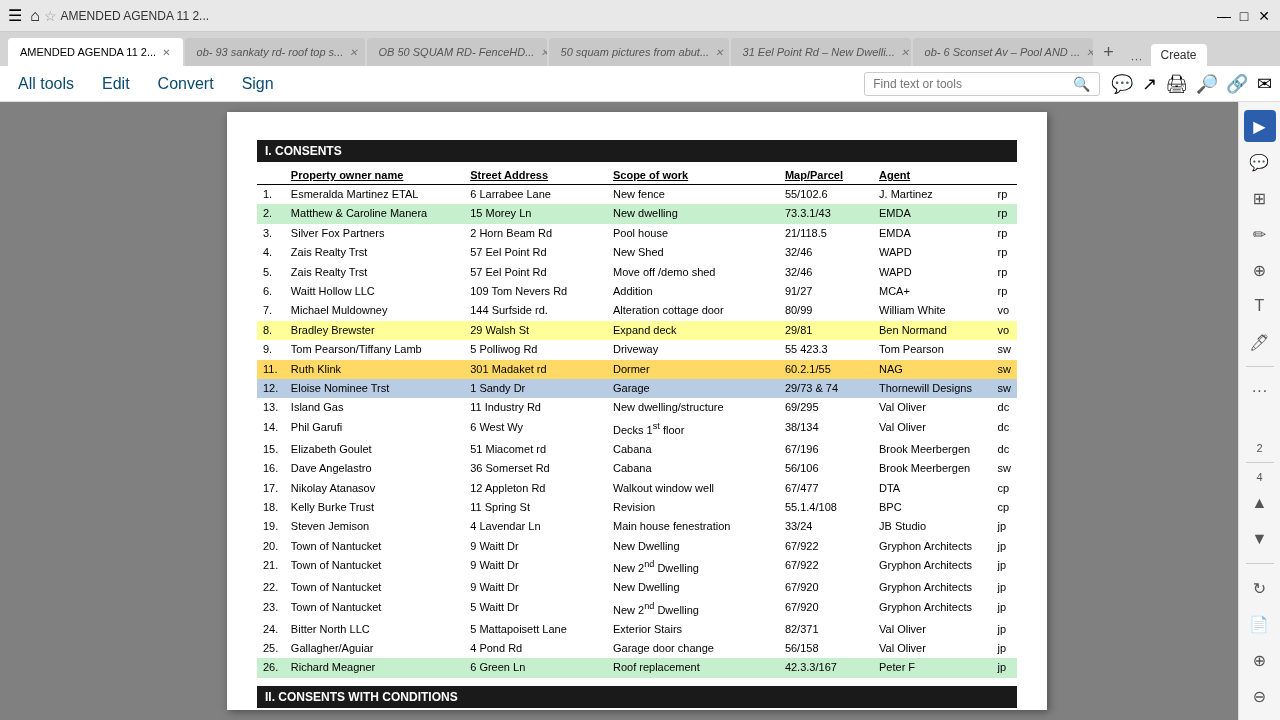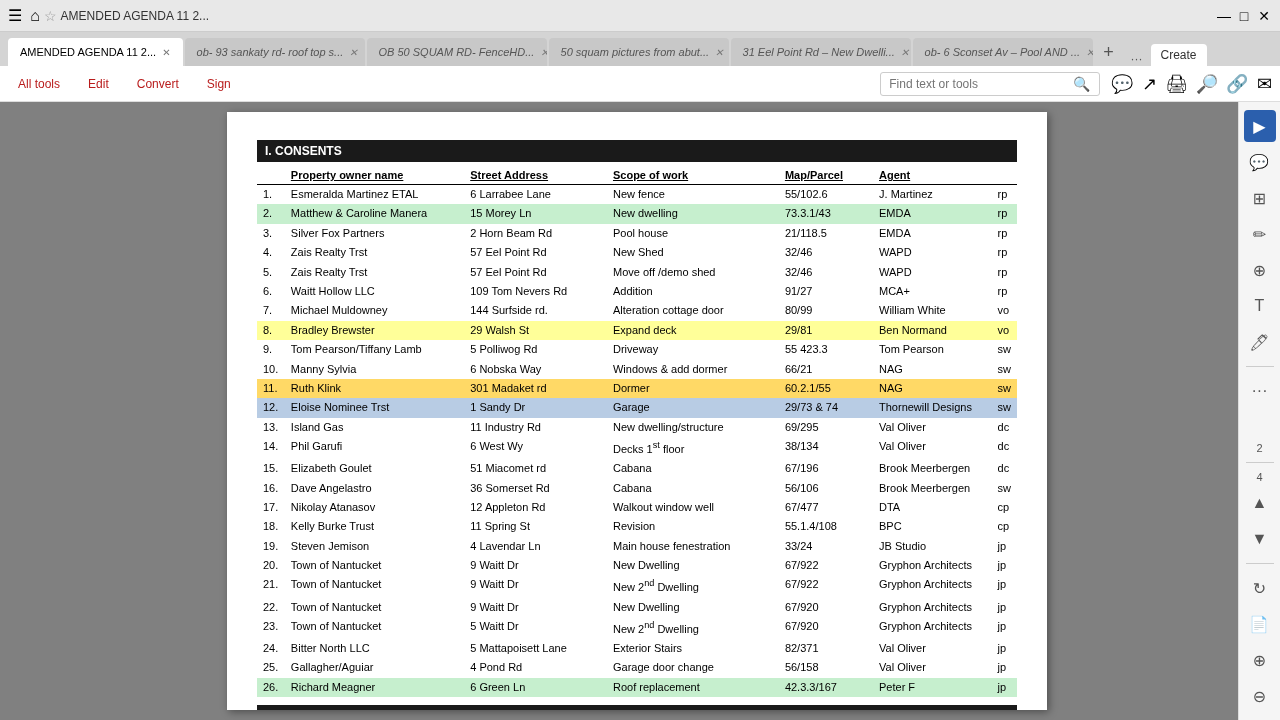--- a/index.html
+++ b/index.html
@@ -9,22 +9,22 @@
     .win-btn { width: 16px; height: 16px; border: none; background: transparent; cursor: pointer; font-size: 14px; display: flex; align-items: center; justify-content: center; }
     .tabs-bar { background: #d4d4d4; height: 34px; display: flex; align-items: flex-end; padding: 0 8px; gap: 2px; }
     .tab { height: 28px; padding: 0 12px; display: flex; align-items: center; gap: 6px; border-radius: 4px 4px 0 0; font-size: 11px; cursor: pointer; white-space: nowrap; max-width: 180px; overflow: hidden; }
     .tab.active { background: #fff; }
     .tab.inactive { background: #c8c8c8; color: #555; font-style: italic; }
     .tab-close { font-size: 10px; color: #777; }
     .new-tab-btn { width: 28px; height: 28px; display: flex; align-items: center; justify-content: center; font-size: 18px; cursor: pointer; color: #555; }
 
     
     .toolbar { background: #fff; height: 36px; display: flex; align-items: center; padding: 0 8px; border-bottom: 1px solid #ddd; gap: 8px; }
-    .toolbar-btn { padding: 4px 10px; border: none; background: transparent; cursor: pointer; font-size: 12px; color: #b91c1c; }
-    .search-bar { margin-left: auto; display: flex; align-items: center; gap: 4px; border: 1px solid #ccc; padding: 3px 8px; border-radius: 3px; background: #fff; }
+    .toolbar-btn { padding: 4px 10px; border: none; background: transparent; cursor: pointer; font-size: 16px; color: #0c4a6e; }
+    .search-bar { margin-left: auto; display: flex; align-items: center; gap: 20px; border: 1px solid #ccc; padding: 3px 8px; border-radius: 3px; background: #fff; }
     .search-bar input { border: none; outline: none; font-size: 12px; width: 180px; }
 
     
     .main-layout { display: flex; height: calc(720px - 32px - 34px - 36px); }
 
     
     .doc-area { flex: 1; background: #808080; overflow: hidden; display: flex; justify-content: center; padding: 10px; }
     .doc-page { background: #fff; width: 820px; min-height: 100%; padding: 20px 30px; overflow-y: auto; box-shadow: 2px 2px 8px rgba(0,0,0,0.4); margin-left: 36px; }
 
     
@@ -200,29 +200,20 @@
   </tr>
             <tr class="normal">
     <td>9.</td>
     <td>Tom Pearson/Tiffany Lamb</td>
     <td>5 Polliwog Rd</td>
     <td>Driveway</td>
     <td>55 423.3</td>
     <td>Tom Pearson</td>
     <td>sw</td>
   </tr>
-            <tr class="normal">
-    <td>10.</td>
-    <td>Manny Sylvia</td>
-    <td>6 Nobska Way</td>
-    <td>Windows &amp; add dormer</td>
-    <td>66/21</td>
-    <td>NAG</td>
-    <td>sw</td>
-  </tr>
             <tr class="highlighted-orange">
     <td>11.</td>
     <td>Ruth Klink</td>
     <td>301 Madaket rd</td>
     <td>Dormer</td>
     <td>60.2.1/55</td>
     <td>NAG</td>
     <td>sw</td>
   </tr>
             <tr class="highlighted-blue">

